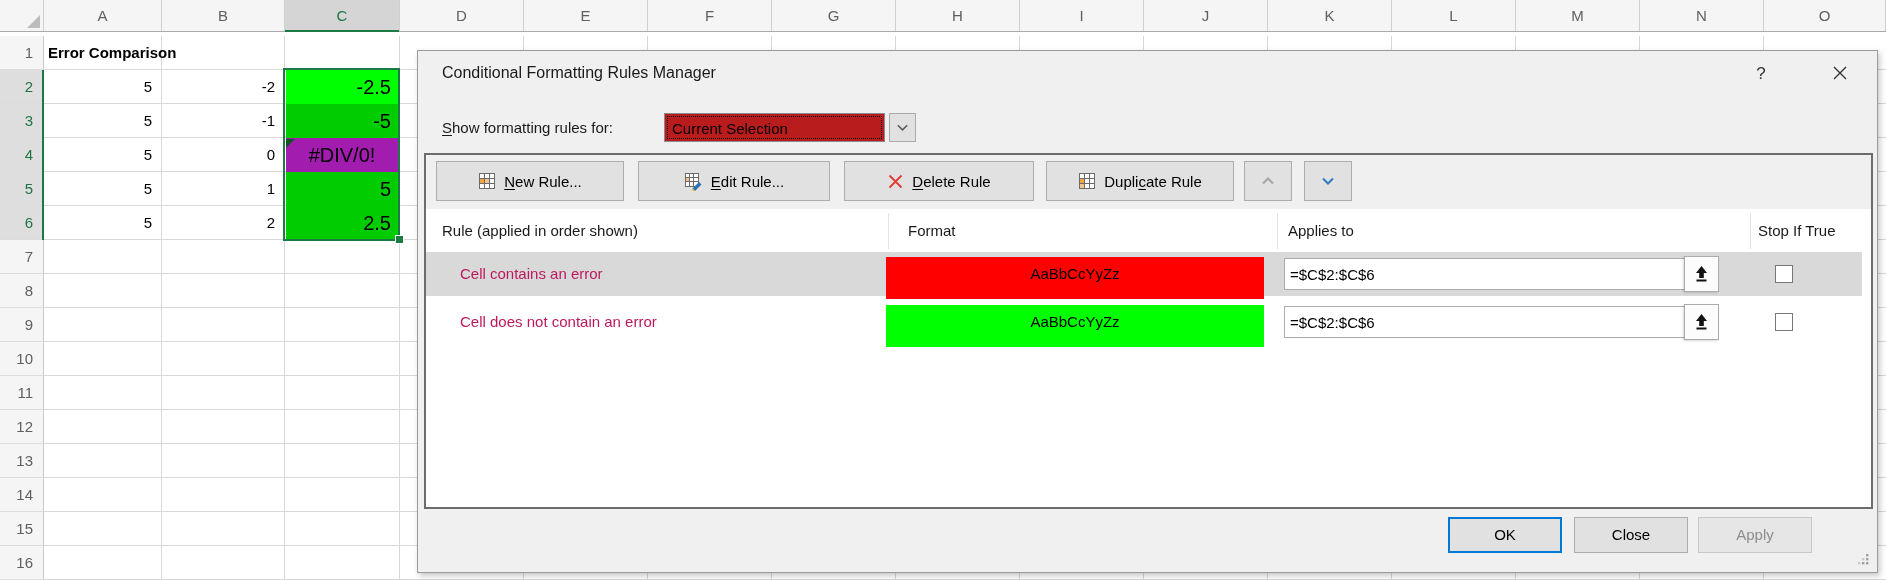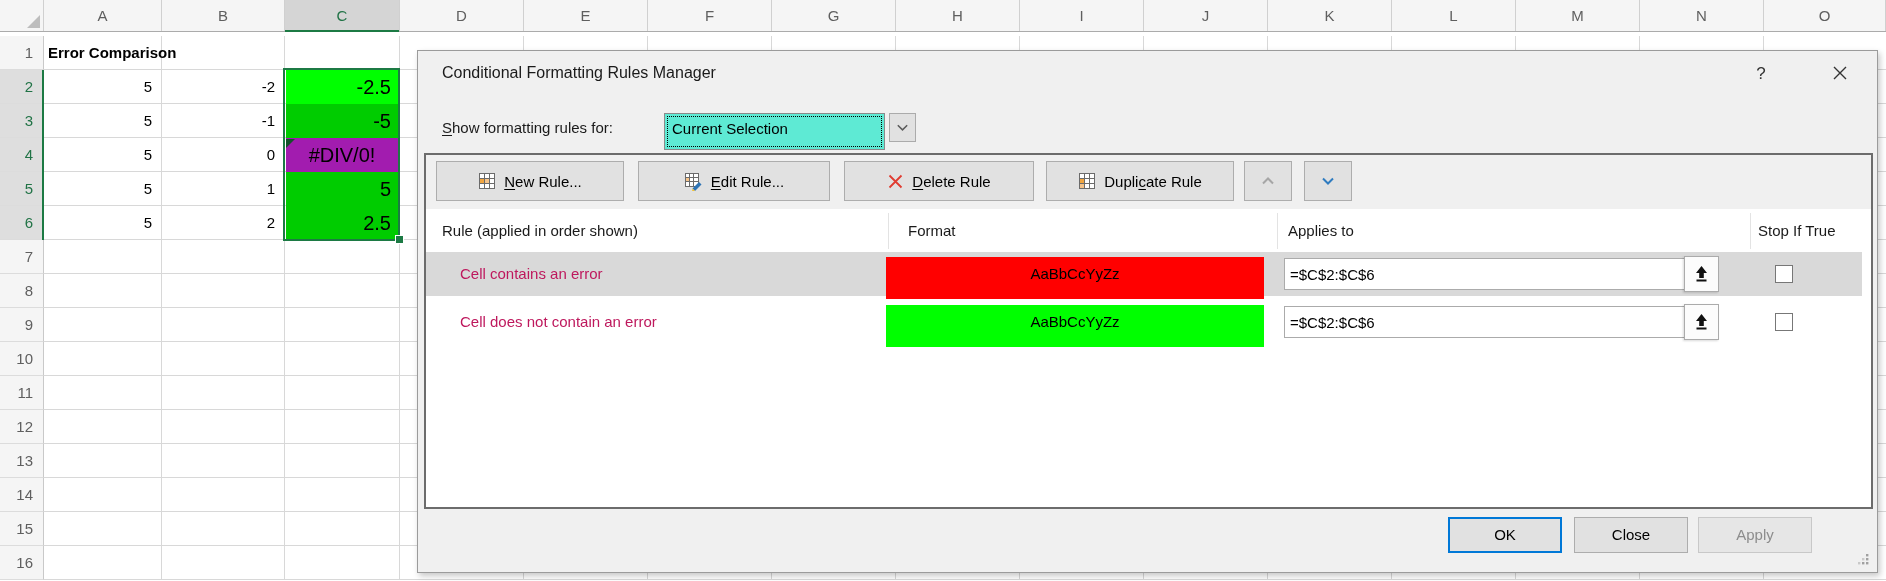--- a/index.html
+++ b/index.html
@@ -45,22 +45,22 @@
   .dialog { position:absolute; left:417px; top:50px; width:1461px; height:523px;
             background:#F0F0F0; border:1px solid #9B9B9B; box-shadow:2px 3px 6px rgba(0,0,0,.22);
             font-size:15px; color:#1A1A1A; }
   .dlg-title { position:absolute; left:24px; top:13px; font-size:16px; color:#1A1A1A;text-align:center; }
   .dlg-help { position:absolute; left:1328px; top:8px; width:30px; height:30px; text-align:center;
               line-height:30px; font-size:17px; color:#333; cursor:pointer; }
   .dlg-close { position:absolute; left:1402px; top:6px; width:40px; height:32px;
                display:flex; align-items:center; justify-content:center; cursor:pointer; }
   .show-label { position:absolute; left:24px; top:68px; }
   .accel { text-decoration:underline; text-underline-offset:2px; }
-  .combo { position:absolute; left:246px; top:62px; width:221px; height:37px;
-           background:#5eead4; border:1px solid #8A8A8A; }
+  .combo { position:absolute; left:246px; top:62px; width:221px; height:29px;
+           background:#b91c1c; border:1px solid #8A8A8A; }
   .combo-inner { position:absolute; inset:2px; border:1px dotted #000; line-height:23px;
                  padding-left:4px; color:#000; white-space:nowrap; overflow:hidden; }
   .combo-btn { position:absolute; left:471px; top:62px; width:27px; height:29px; background:#E1E1E1;
                border:1px solid #ABABAB; display:flex; align-items:center; justify-content:center; }
 
   .list-frame { position:absolute; left:6px; top:102px; width:1449px; height:356px;
                 border:2px solid #6C6C6C; background:#fff; }
   .toolbar { position:absolute; left:0; top:0; width:100%; height:66px; background:#F0F0F0; }
   .tb-btn { position:absolute; top:6px; height:40px; background:#E1E1E1; border:1px solid #ADADAD;
             display:flex; align-items:center; justify-content:center; gap:8px; font-size:15px;

